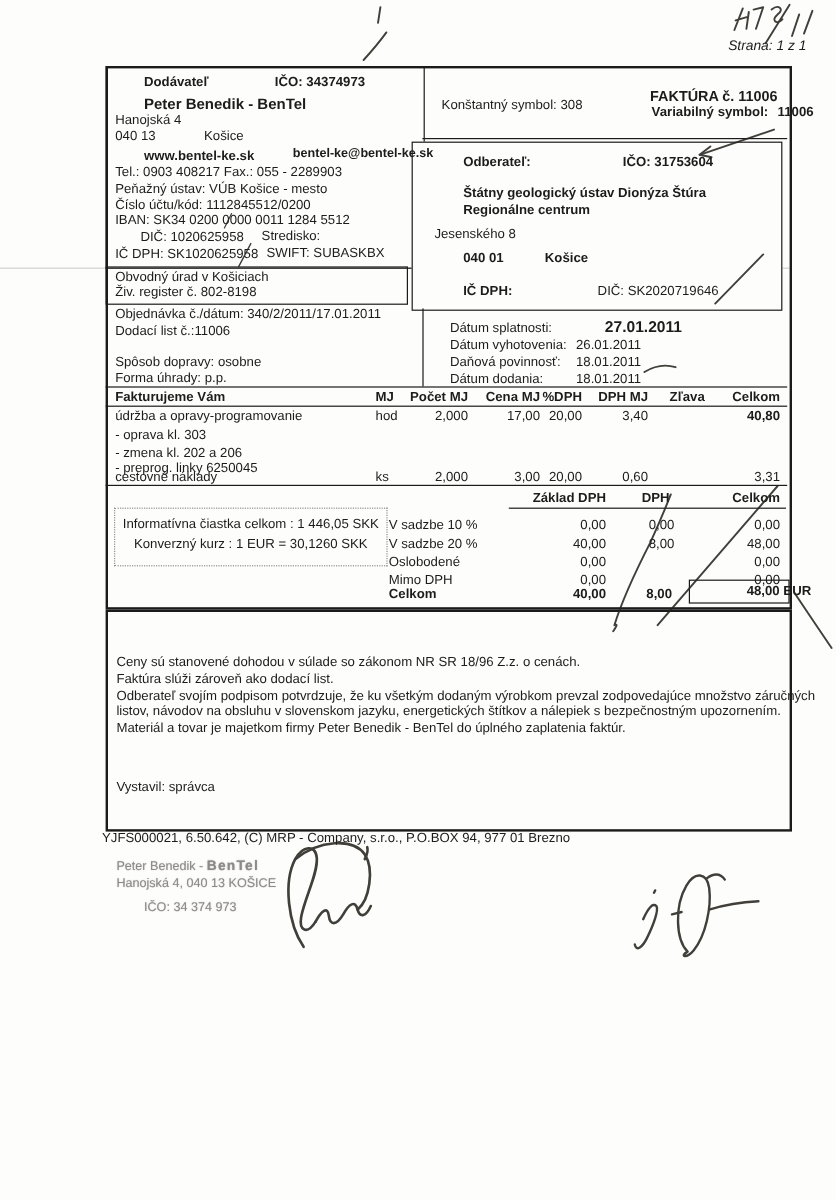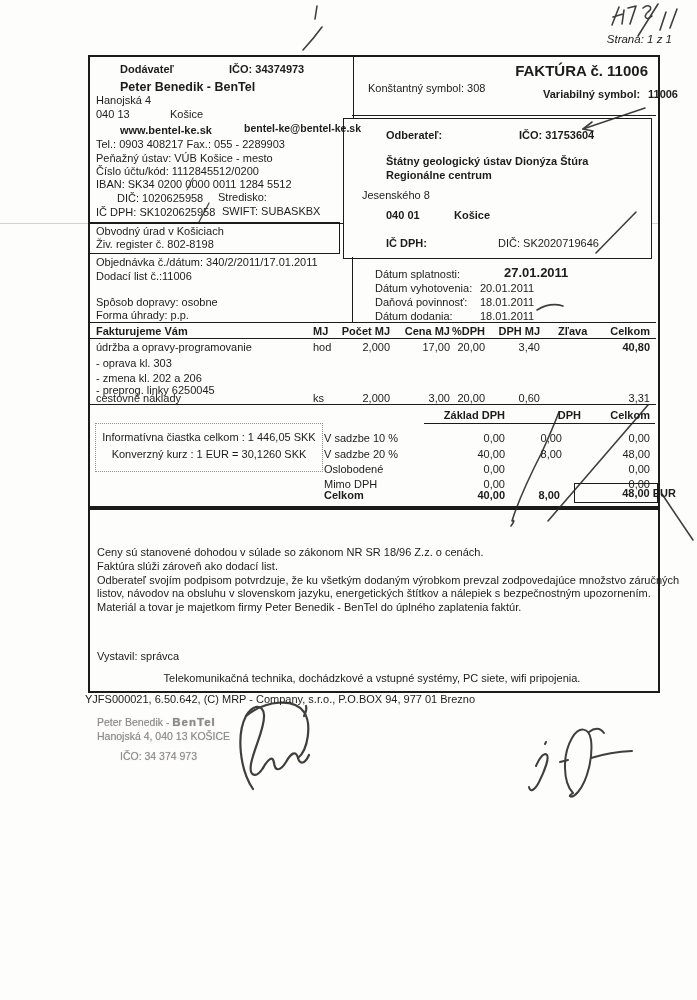--- a/index.html
+++ b/index.html
@@ -63,21 +63,21 @@
   <div class="abs" style="left:96px;top:152px;">Peňažný ústav: VÚB Košice - mesto</div>
   <div class="abs" style="left:96px;top:165px;">Číslo účtu/kód: 1112845512/0200</div>
   <div class="abs" style="left:96px;top:178px;">IBAN: SK34 0200 0000 0011 1284 5512</div>
   <div class="abs" style="left:96px;top:192px;padding-left:21px;">DIČ: 1020625958</div>
   <div class="abs" style="left:218px;top:191px;">Stredisko:</div>
   <div class="abs" style="left:96px;top:206px;">IČ DPH: SK1020625958</div>
   <div class="abs" style="left:222px;top:205px;">SWIFT: SUBASKBX</div>
   <div class="abs" style="left:96px;top:225px;">Obvodný úrad v Košiciach</div>
   <div class="abs" style="left:96px;top:238px;">Živ. register č. 802-8198</div>
 
-  <div class="abs b" style="top:62px;right:49px;font-size:15px;">FAKTÚRA č. 11006</div>
+  <div class="abs b" style="top:74px;right:49px;font-size:12px;">FAKTÚRA č. 11006</div>
   <div class="abs" style="left:368px;top:82px;">Konštantný symbol: 308</div>
   <div class="abs b" style="left:519px;top:88px;">Variabilný symbol:</div>
   <div class="abs b" style="left:624px;top:88px;">11006</div>
 
   <div class="abs b" style="left:362px;top:129px;">Odberateľ:</div>
   <div class="abs b" style="left:495px;top:129px;">
     <span>IČO:</span>
     <span>31753604</span>
   </div>
   <div class="abs b" style="left:362px;top:155px;">Štátny geologický ústav Dionýza Štúra</div>
@@ -89,21 +89,21 @@
   <div class="abs" style="left:498px;top:237px;">DIČ: SK2020719646</div>
 
   <div class="abs" style="left:96px;top:256px;">Objednávka č./dátum: 340/2/2011/17.01.2011</div>
   <div class="abs" style="left:96px;top:270px;">Dodací list č.:11006</div>
   <div class="abs" style="left:96px;top:296px;">Spôsob dopravy: osobne</div>
   <div class="abs" style="left:96px;top:309px;">Forma úhrady: p.p.</div>
 
   <div class="abs" style="left:375px;top:268px;">Dátum splatnosti:</div>
   <div class="abs b" style="left:480px;top:266px;font-size:13px;">27.01.2011</div>
   <div class="abs" style="left:375px;top:282px;">Dátum vyhotovenia:</div>
-  <div class="abs" style="left:480px;top:282px;">20.01.2011</div>
+  <div class="abs" style="left:480px;top:282px;">26.01.2011</div>
   <div class="abs" style="left:375px;top:296px;">Daňová povinnosť:</div>
   <div class="abs" style="left:480px;top:296px;">18.01.2011</div>
   <div class="abs" style="left:375px;top:310px;">Dátum dodania:</div>
   <div class="abs" style="left:480px;top:310px;">18.01.2011</div>
 
   <div class="hline" style="left:88px;top:322px;width:568px;"></div>
   <div class="hline" style="left:88px;top:338px;width:568px;"></div>
   <div class="hline" style="left:88px;top:404px;width:568px;"></div>
 
   <div class="row" style="left:88px;top:325px;font-weight:bold;">
@@ -140,21 +140,21 @@
     <span class="cell" style="left:225px;">ks</span>
     <span class="cell r" style="left:240px;width:62px;">2,000</span>
     <span class="cell r" style="left:300px;width:62px;">3,00</span>
     <span class="cell r" style="left:360px;width:37px;">20,00</span>
     <span class="cell r" style="left:404px;width:48px;">0,60</span>
     <span class="cell r" style="left:500px;width:62px;">3,31</span>
   </div>
 
   <div class="row b" style="left:88px;top:409px;">
     <span class="cell r" style="left:332px;width:85px;">Základ DPH</span>
-    <span class="cell r" style="left:412px;width:81px;">DPH</span>
+    <span class="cell r" style="left:412px;width:58px;">DPH</span>
     <span class="cell r" style="left:492px;width:70px;">Celkom</span>
   </div>
   <div class="hline" style="left:424px;top:423px;width:231px;border-top-width:1px;"></div>
 
   <div class="dottedbox" style="left:95px;top:423px;width:226px;height:47px;">
     <div class="abs" style="left:0;top:7px;width:226px;text-align:center;">Informatívna čiastka celkom : 1 446,05 SKK</div>
     <div class="abs" style="left:0;top:24px;width:226px;text-align:center;">Konverzný kurz :  1 EUR = 30,1260 SKK</div>
   </div>
 
   <div class="row" style="left:88px;top:432px;">
@@ -188,21 +188,20 @@
   <div class="box thin" style="left:574px;top:483px;width:82px;height:18px;"></div>
   <div class="abs b r" style="left:578px;top:487px;width:74px;">48,00 EUR</div>
 
   <div class="abs" style="left:97px;top:546px;">Ceny sú stanovené dohodou v súlade so zákonom NR SR 18/96 Z.z. o cenách.</div>
   <div class="abs" style="left:97px;top:560px;">Faktúra slúži zároveň ako dodací list.</div>
   <div class="abs" style="left:97px;top:574px;">Odberateľ svojím podpisom potvrdzuje, že ku všetkým dodaným výrobkom prevzal zodpovedajúce množstvo záručných</div>
   <div class="abs" style="left:97px;top:587px;">listov, návodov na obsluhu v slovenskom jazyku, energetických štítkov a nálepiek s bezpečnostným upozornením.</div>
   <div class="abs" style="left:97px;top:601px;">Materiál a tovar je majetkom firmy Peter Benedik - BenTel do úplného zaplatenia faktúr.</div>
 
   <div class="abs" style="left:97px;top:650px;">Vystavil: správca</div>
-  <div class="abs" style="left:88px;top:672px;width:568px;text-align:center;">Telekomunikačná technika, dochádzkové a vstupné systémy, PC siete, wifi pripojenia.</div>
 
   <div class="abs" style="left:85px;top:693px;">YJFS000021, 6.50.642, (C) MRP - Company, s.r.o., P.O.BOX 94, 977 01 Brezno</div>
 
   <div class="abs stamp" style="left:97px;top:716px;font-size:10.5px;">
     <span>Peter Benedik -</span>
     <span class="stamp-logo" style="font-size:11.5px;">BenTel</span>
   </div>
   <div class="abs stamp" style="left:97px;top:730px;font-size:10.5px;">Hanojská 4, 040 13 KOŠICE</div>
   <div class="abs stamp" style="left:120px;top:750px;font-size:10.5px;">IČO: 34 374 973</div>
 

